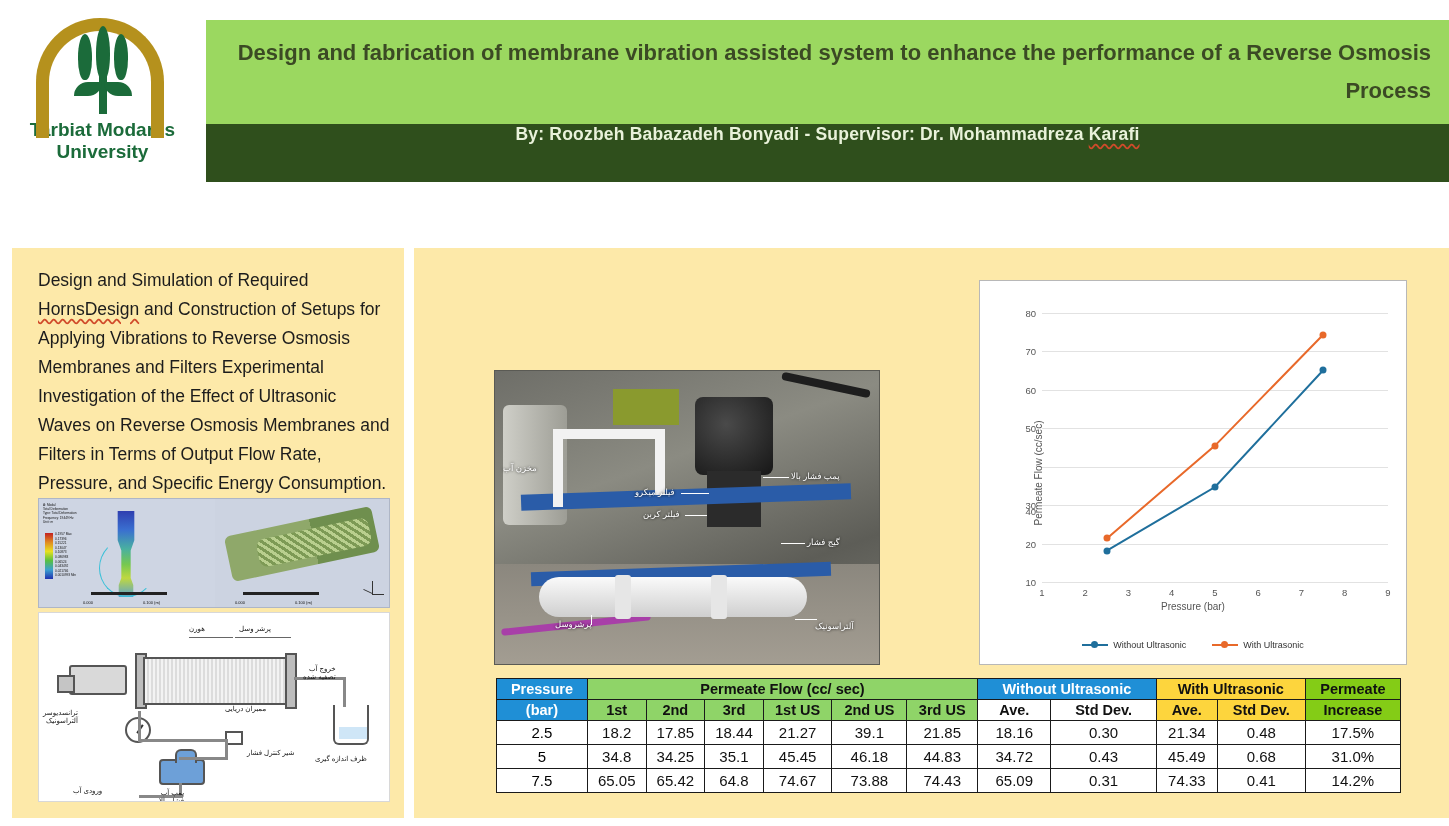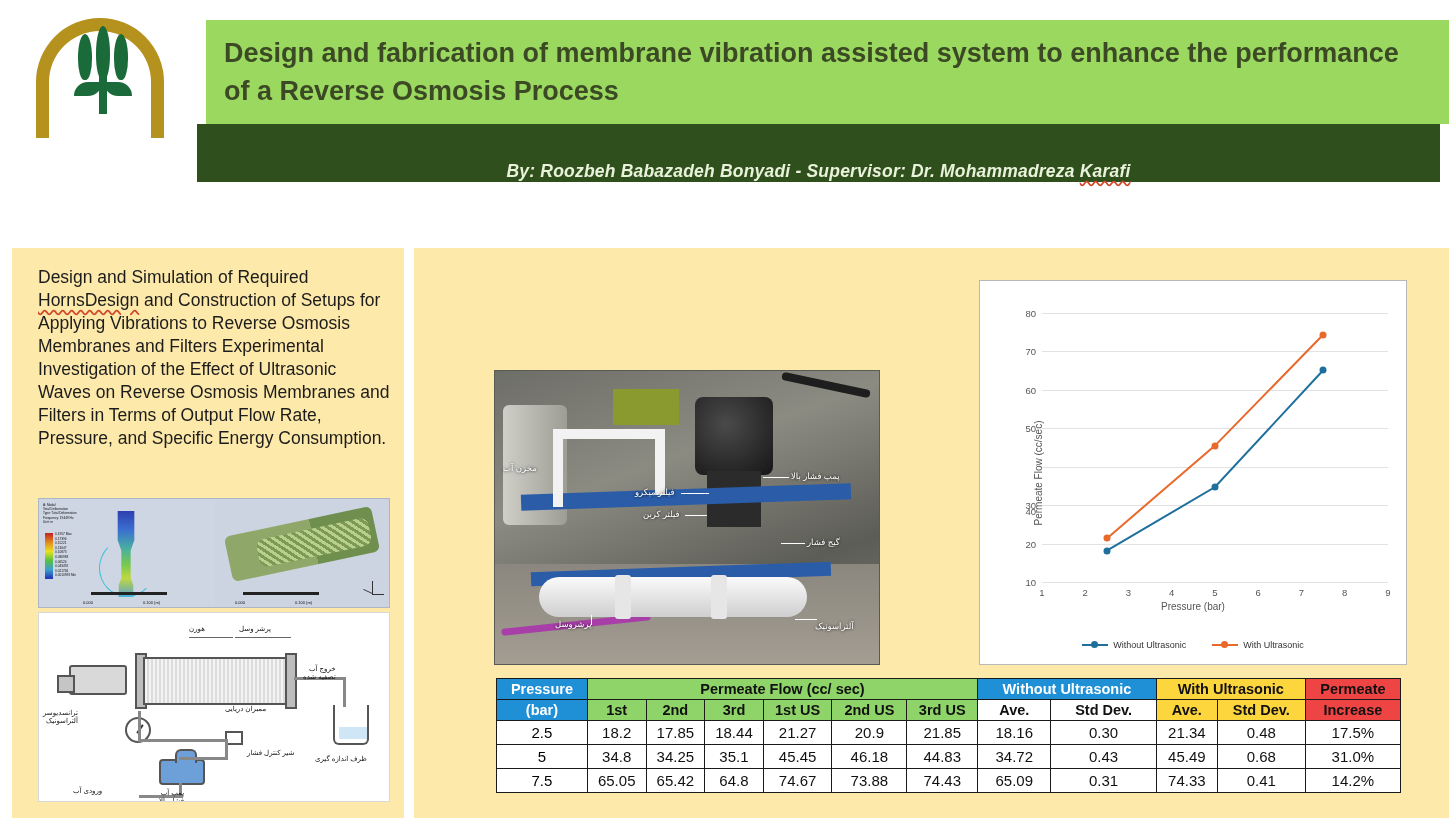--- a/index.html
+++ b/index.html
@@ -35,26 +35,26 @@
     color: #1b6b3a; font-weight: bold; font-size: 19px; line-height: 22px;
     text-align: center; margin-top: 2px;
   }
 
   .title-bar {
     position: absolute; left: 206px; top: 20px; width: 1243px; height: 104px;
     background: #9bd860; display: flex; align-items: center; justify-content: center;
     padding: 0 18px;
   }
   .title-bar h1 {
-    margin: 0; font-size: 27px; line-height: 38px; font-weight: bold;
-    color: #3b4a24; text-align: left;
+    margin: 0; font-size: 22px; line-height: 38px; font-weight: bold;
+    color: #3b4a24; text-align: right;
   }
   .author-bar {
-    position: absolute; left: 197px; top: 124px; width: 1243px; height: 58px;
-    background: #2f4f1c; display: flex; align-items: flex-end; justify-content: center; font-style: italic;
+    position: absolute; left: 206px; top: 124px; width: 1243px; height: 58px;
+    background: #2f4f1c; display: flex; align-items: flex-start; justify-content: center;
   }
   .author-bar .author {
     font-size: 17.5px; font-weight: bold; color: #e9f2da; letter-spacing: .2px;
   }
   .author-bar .squiggle {
     text-decoration: underline; text-decoration-style: wavy;
     text-decoration-color: #d04a2a; text-underline-offset: 3px;
   }
 
   
@@ -65,21 +65,21 @@
   .sec-head span { color: #ffffff; font-weight: bold; font-size: 25px; }
   #methods-head { left: 12px; top: 198px; width: 392px; }
   #outcomes-head { left: 414px; top: 198px; width: 1035px; }
 
   
   .panel { position: absolute; background: #fde9a9; }
   #methods-panel { left: 12px; top: 248px; width: 392px; height: 570px; }
   #outcomes-panel { left: 414px; top: 248px; width: 1035px; height: 570px; }
 
   .body-text {
-    font-size: 17.5px; line-height: 23px; color: #1c1c1c;
+    font-size: 17.5px; line-height: 29px; color: #1c1c1c;
   }
   #methods-text { position: absolute; left: 26px; top: 18px; width: 352px; }
   .underline-red {
     text-decoration: underline; text-decoration-style: wavy;
     text-decoration-color: #d04a2a; text-underline-offset: 3px;
   }
 
   
   .fig-sim {
     position: absolute; left: 26px; top: 250px; width: 352px; height: 110px;
@@ -186,39 +186,43 @@
   .legend-line { width: 26px; height: 2px; position: relative; }
   .legend-line:after { content: ""; position: absolute; left: 9px; top: -3px; width: 7px; height: 7px; border-radius: 50%; background: inherit; }
   .pt { position: absolute; width: 7px; height: 7px; border-radius: 50%; transform: translate(-50%,-50%); }
 
   
   .tbl { position: absolute; left: 82px; top: 430px; width: 905px; border-collapse: collapse; }
   .tbl td, .tbl th { border: 1px solid #1a1a1a; font-size: 14.5px; text-align: center; padding: 2px 3px; }
   .tbl .hblue { background: #1f8fd6; color: #fff; font-weight: bold; }
   .tbl .hgreen { background: #8fd468; color: #111; font-weight: bold; }
   .tbl .hyellow { background: #fdd53d; color: #111; font-weight: bold; }
-  .tbl .hgreen2 { background: #ef4444; color: #111; font-weight: bold; }
+  .tbl .hgreen2 { background: #84cc16; color: #111; font-weight: bold; }
   .tbl .hwhite { background: #ffffff; color: #111; font-weight: bold; }
   .tbl .data { background: #ffffff; color: #111; font-size: 15px; height: 24px; }
   .tbl .pcol { background: #ffffff; font-size: 15px; }
 </style>
 </head>
 <body>
 
 <div class="poster">
 
   <div class="logo-box">
     <div class="logo-art">
       <div class="logo-arc"></div>
       <div class="tulip t1"></div>
       <div class="tulip t2"></div>
       <div class="tulip t3"></div>
       <div class="stem"></div>
       <div class="leafL"></div>
       <div class="leafR"></div>
+    </div>
+    <div class="logo-text">
+      <div>Tarbiat Modares</div>
+      <div>University</div>
     </div>
   </div>
 
   <div class="title-bar">
     <h1>Design and fabrication of membrane vibration assisted system to enhance the performance of a Reverse Osmosis Process</h1>
   </div>
 
   <div class="author-bar">
     <div class="author">
       <span>By: Roozbeh Babazadeh Bonyadi -  Supervisor: Dr.  Mohammadreza </span><span class="squiggle">Karafi</span>
@@ -402,21 +406,21 @@
         <th class="hyellow">Ave.</th>
         <th class="hyellow">Std Dev.</th>
         <th class="hgreen2">Increase</th>
       </tr>
       <tr>
         <td class="pcol">2.5</td>
         <td class="data">18.2</td>
         <td class="data">17.85</td>
         <td class="data">18.44</td>
         <td class="data">21.27</td>
-        <td class="data">20.9</td>
+        <td class="data">39.1</td>
         <td class="data">21.85</td>
         <td class="data">18.16</td>
         <td class="data">0.30</td>
         <td class="data">21.34</td>
         <td class="data">0.48</td>
         <td class="data">17.5%</td>
       </tr>
       <tr>
         <td class="pcol">5</td>
         <td class="data">34.8</td>

